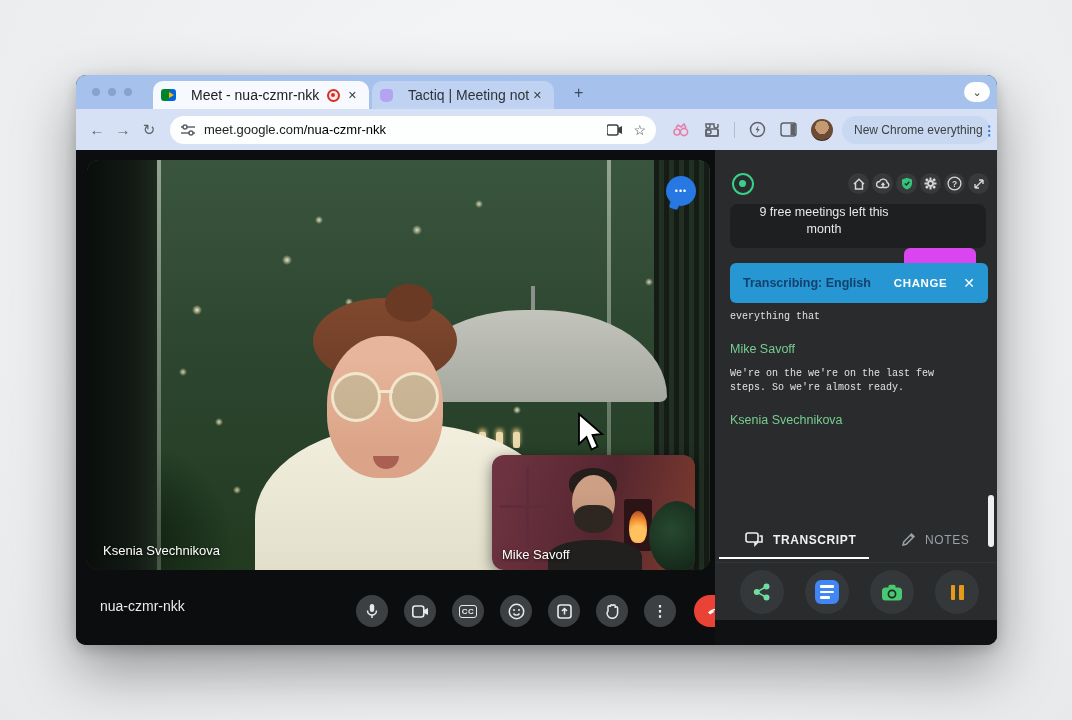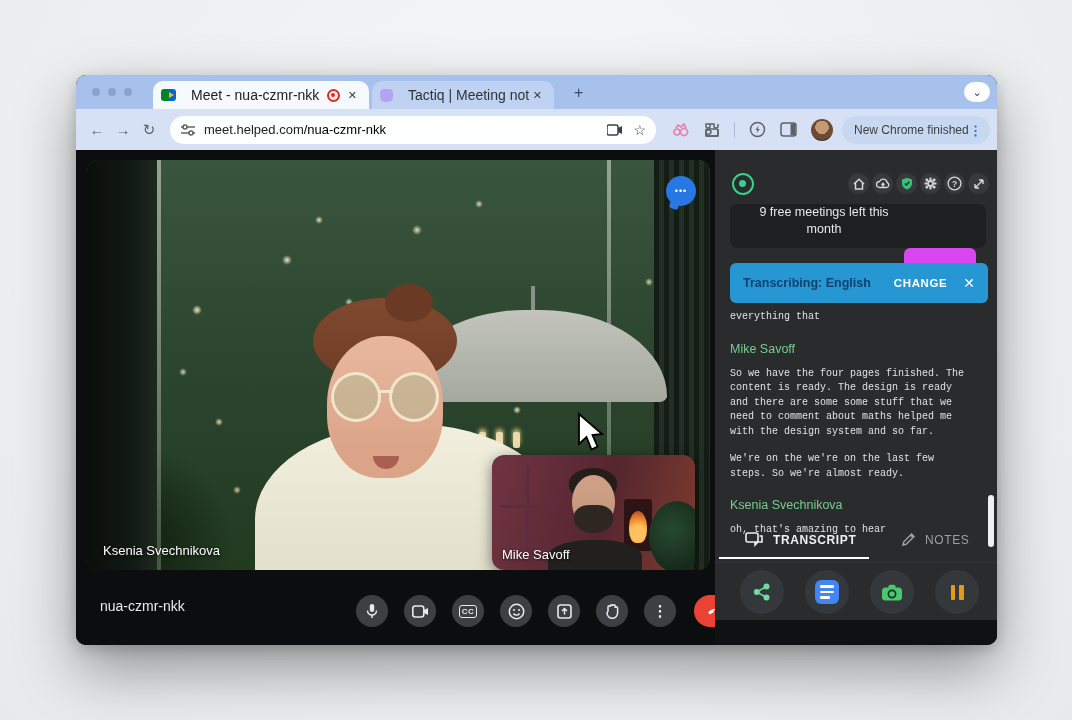--- a/index.html
+++ b/index.html
@@ -192,21 +192,21 @@
 
     <div class="addr">
       <svg class="siteinfo" viewBox="0 0 16 14">
         <g stroke="#5f6368" stroke-width="1.6" fill="none">
           <line x1="1" y1="4" x2="15" y2="4"></line>
             <circle cx="5" cy="4" r="2" fill="#fff"></circle>
           <line x1="1" y1="10" x2="15" y2="10"></line>
             <circle cx="11" cy="10" r="2" fill="#fff"></circle>
         </g>
       </svg>
-      <span class="url"><b style="font-weight:normal">meet.helped.com</b><span class="path">/nua-czmr-nkk</span></span>
+      <span class="url"><b style="font-weight:normal">meet.google.com</b><span class="path">/nua-czmr-nkk</span></span>
       <span class="spacer"></span>
       <span class="addr-ic">
         <svg width="16" height="12" viewBox="0 0 16 12">
             <rect x="0" y="1" width="11" height="10" rx="2" fill="none" stroke="#3c4043" stroke-width="1.5"></rect>
             <path d="M11 4 L15 2 V10 L11 8 Z" fill="#3c4043"></path>
           </svg>
       </span>
       <span class="addr-ic star">☆</span>
     </div>
 
@@ -228,21 +228,21 @@
         <path d="M9.5 4.5 L6.5 9 H8.5 L7.5 12.5 L10.8 8 H8.8 Z" fill="#5f6368"></path>
       </svg>
       <svg width="17" height="15" viewBox="0 0 17 15">
         <rect x="1" y="1" width="15" height="13" rx="2.5" fill="none" stroke="#5f6368" stroke-width="1.5"></rect>
         <rect x="10.5" y="1.8" width="4.8" height="11.4" fill="#5f6368"></rect>
       </svg>
       <span class="avatar"></span>
     </div>
   </div>
   <div class="chrome-pill">
-    <span class="lbl">New Chrome finished</span>
+    <span class="lbl">New Chrome everything</span>
     <span class="dots">⋮</span>
   </div>
 
   <div class="content">
 
     <div class="meet">
       <div class="video-tile">
         <div class="scene">
           <div class="door-left"></div>
           <div class="slats"></div>
@@ -398,24 +398,22 @@
 
       <div class="trans-banner">
         <span class="lbl">Transcribing: English</span>
         <span class="chg">CHANGE</span>
         <span class="x">✕</span>
       </div>
 
       <div class="transcript">
         <div class="t-text">everything that</div>
         <div class="t-speaker">Mike Savoff</div>
-        <div class="t-text">So we have the four pages finished. The content is ready. The design is ready and there are some some stuff that we need to comment about maths helped me with the design system and so far.</div>
         <div class="t-text">We're on the we're on the last few steps. So we're almost ready.</div>
         <div class="t-speaker">Ksenia Svechnikova</div>
-        <div class="t-text">oh, that's amazing to hear</div>
       </div>
 
       <div class="sb-scrollthumb"></div>
 
       <div class="sb-tabs">
         <div class="sb-tab transcript-tab">
           <svg width="19" height="16" viewBox="0 0 19 16">
               <rect x="1" y="1" width="12" height="9" rx="2" fill="none" stroke="#eef0f1" stroke-width="1.6"></rect>
               <path d="M10 10 v3 l3 -3 h4 v-6 h-2.5" fill="none" stroke="#eef0f1" stroke-width="1.6"></path>
             </svg>

